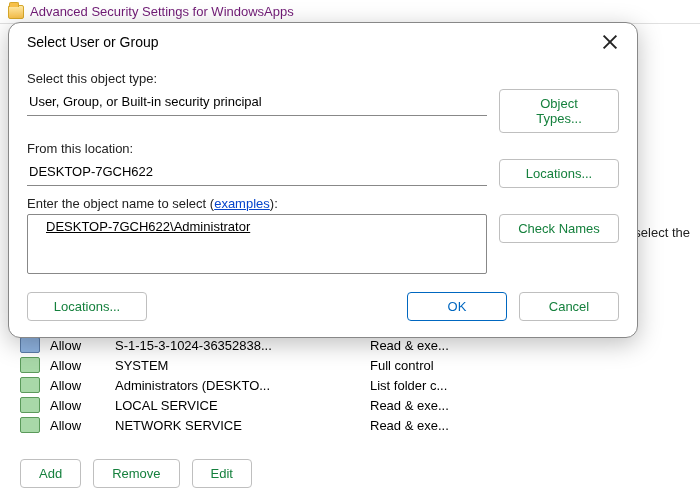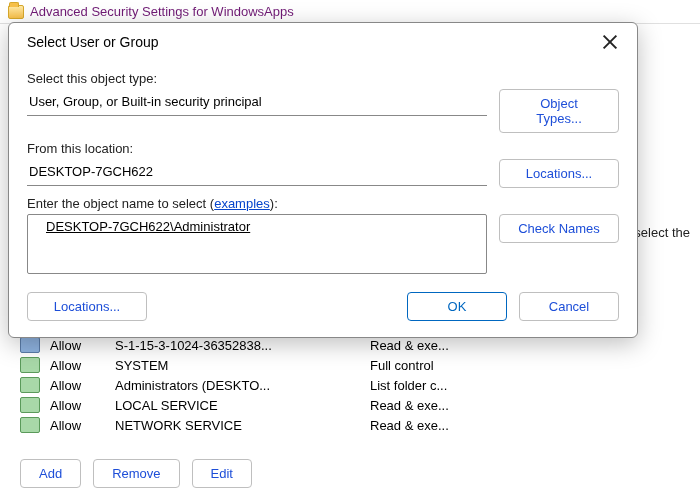--- a/index.html
+++ b/index.html
@@ -10,24 +10,24 @@
   .folder-icon::before{content:"";position:absolute;top:-4px;left:0;width:8px;height:4px;background:#f7c04a;border:1px solid #d6a72a;border-bottom:none;border-radius:2px 2px 0 0;}
   .back-hint { position:absolute; top:225px; right:10px; font-size:13px; color:#222; }
   .perm-table { position:absolute; top:335px; left:20px; right:20px; }
   .perm-row { display:flex; align-items:center; gap:10px; padding:2px 0; font-size:13px;}
   .perm-icon { width:20px; height:16px; background:#8fb3e0; border:1px solid #5a7ca8; border-radius:2px; flex:0 0 20px;}
   .perm-icon.group { background:#a8d8a8; border-color:#5a9a5a;}
   .perm-type { width:55px; }
   .perm-principal { width:200px; white-space:nowrap; overflow:hidden; text-overflow:ellipsis;}
   .perm-access { flex:1; white-space:nowrap; overflow:hidden; text-overflow:ellipsis;margin-left:45px;}
   .btn-row { position:absolute; bottom:12px; left:20px; display:flex; gap:12px;}
-  button { font-family:inherit; font-size:13px; padding:6px 18px; background:#fff; border:1px solid #bfbfbf; border-radius:4px; cursor:pointer; color:#1d4ed8;}
+  button { font-family:inherit; font-size:13px; padding:6px 18px; background:#fff; border:1px solid #bfbfbf; border-radius:4px; cursor:pointer; color:#15803d;}
   button.primary{border-color:#0067c0;color:#0067c0;}
   
-  .dialog { position:absolute; top:22px; left:8px; width:630px; background:#fff; border:1px solid #888; border-radius:6px; box-shadow:0 6px 24px rgba(0,0,0,.25); padding:0 18px 16px 18px;}
+  .dialog { position:absolute; top:22px; left:8px; width:630px; background:#fff; border:1px solid #888; border-radius:12px; box-shadow:0 6px 24px rgba(0,0,0,.25); padding:0 18px 16px 18px;}
   .dlg-title { display:flex; justify-content:space-between; align-items:center; padding:10px 0 12px 0; font-size:14px;}
   .close-x { width:18px; height:18px; cursor:pointer; position:relative;}
   .close-x::before,.close-x::after{content:"";position:absolute;left:8px;top:0;width:2px;height:18px;background:#222;}
   .close-x::before{transform:rotate(45deg);} .close-x::after{transform:rotate(-45deg);}
   .lbl { font-size:13px; color:#222; margin-top:8px; }
   .field-row { display:flex; align-items:flex-start; gap:12px; margin-top:3px;}
   .ro-field { flex:1; border:none; border-bottom:1px solid #888; padding:5px 2px 6px 2px; font-size:13px; background:transparent;}
   .link { color:#0645cc; text-decoration:underline; cursor:pointer;}
   .obj-textarea { flex:1; height:60px; border:1px solid #888; border-radius:2px; padding:4px 18px; font-size:13px; resize:none; text-decoration:underline;}
   .side-btn { width:120px; flex:0 0 120px; text-align:center;}

